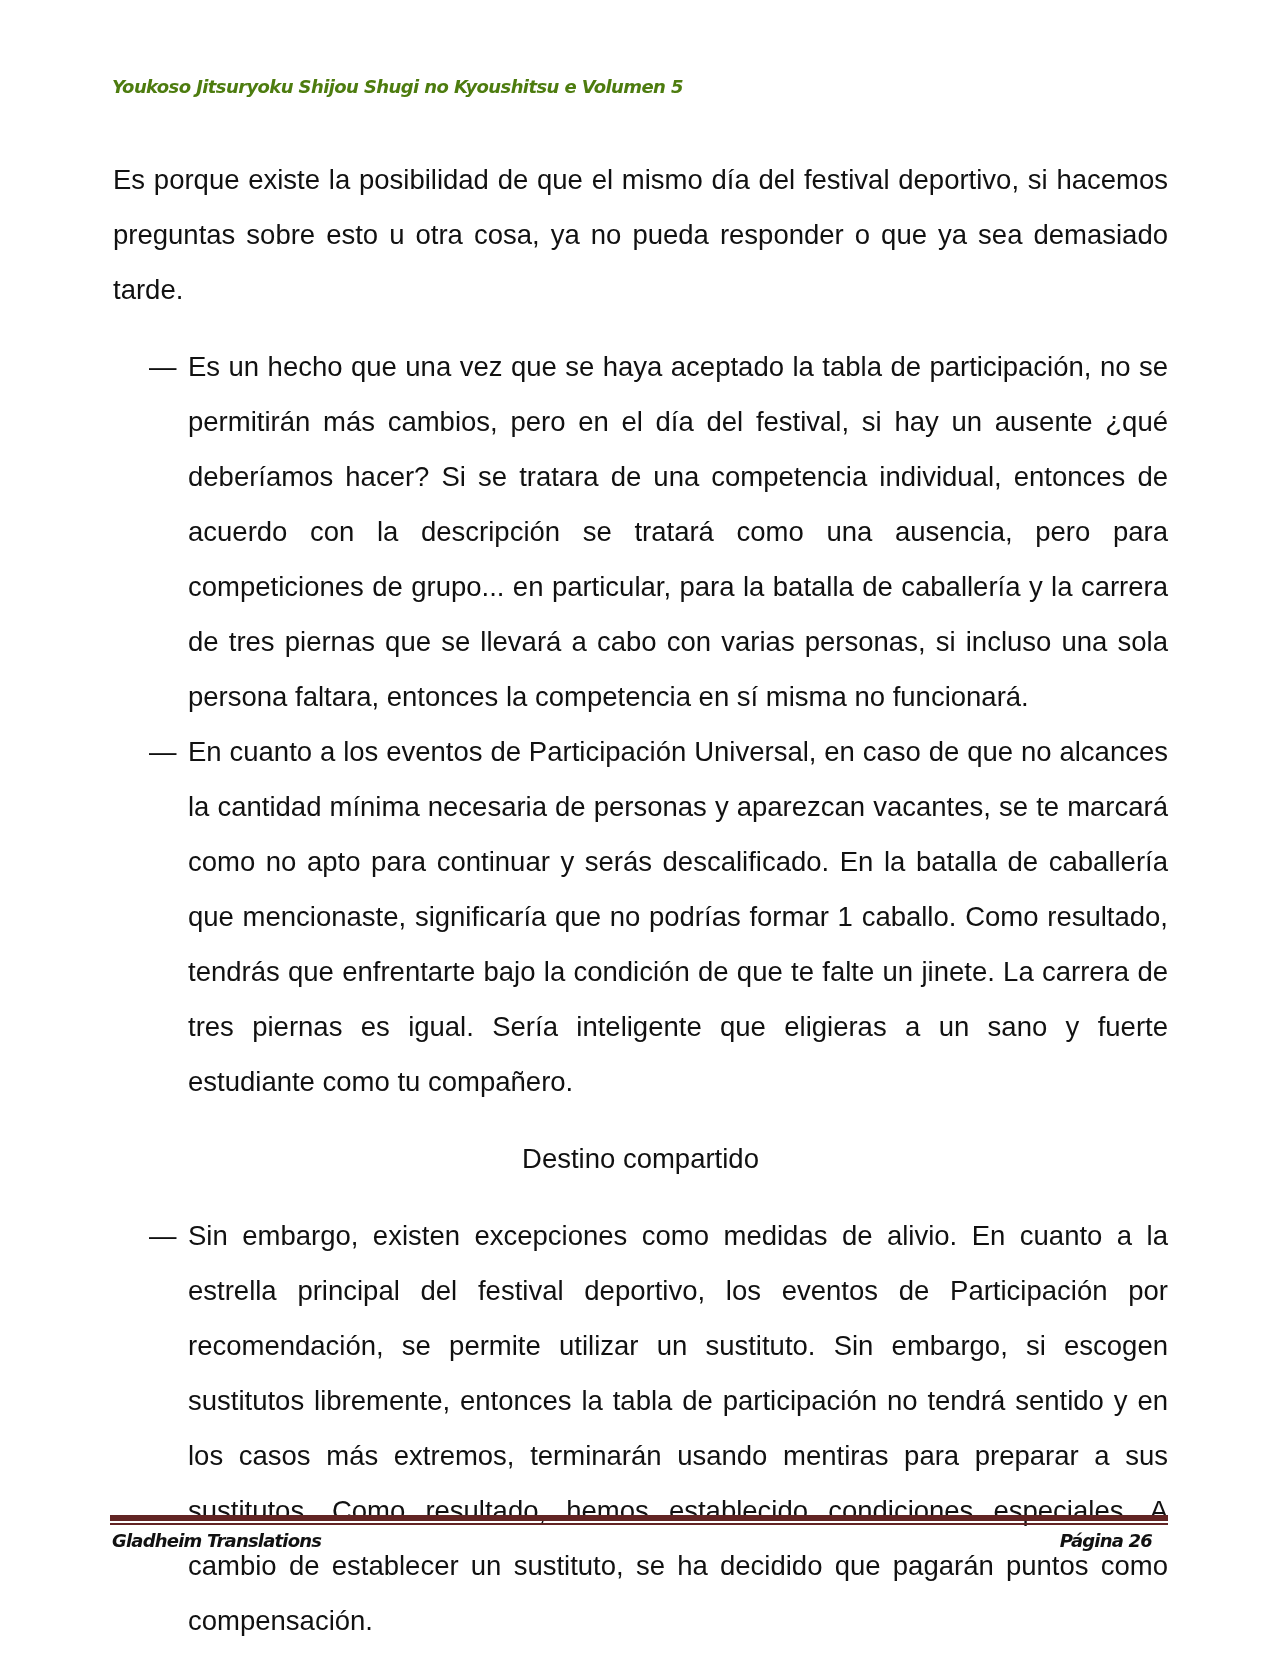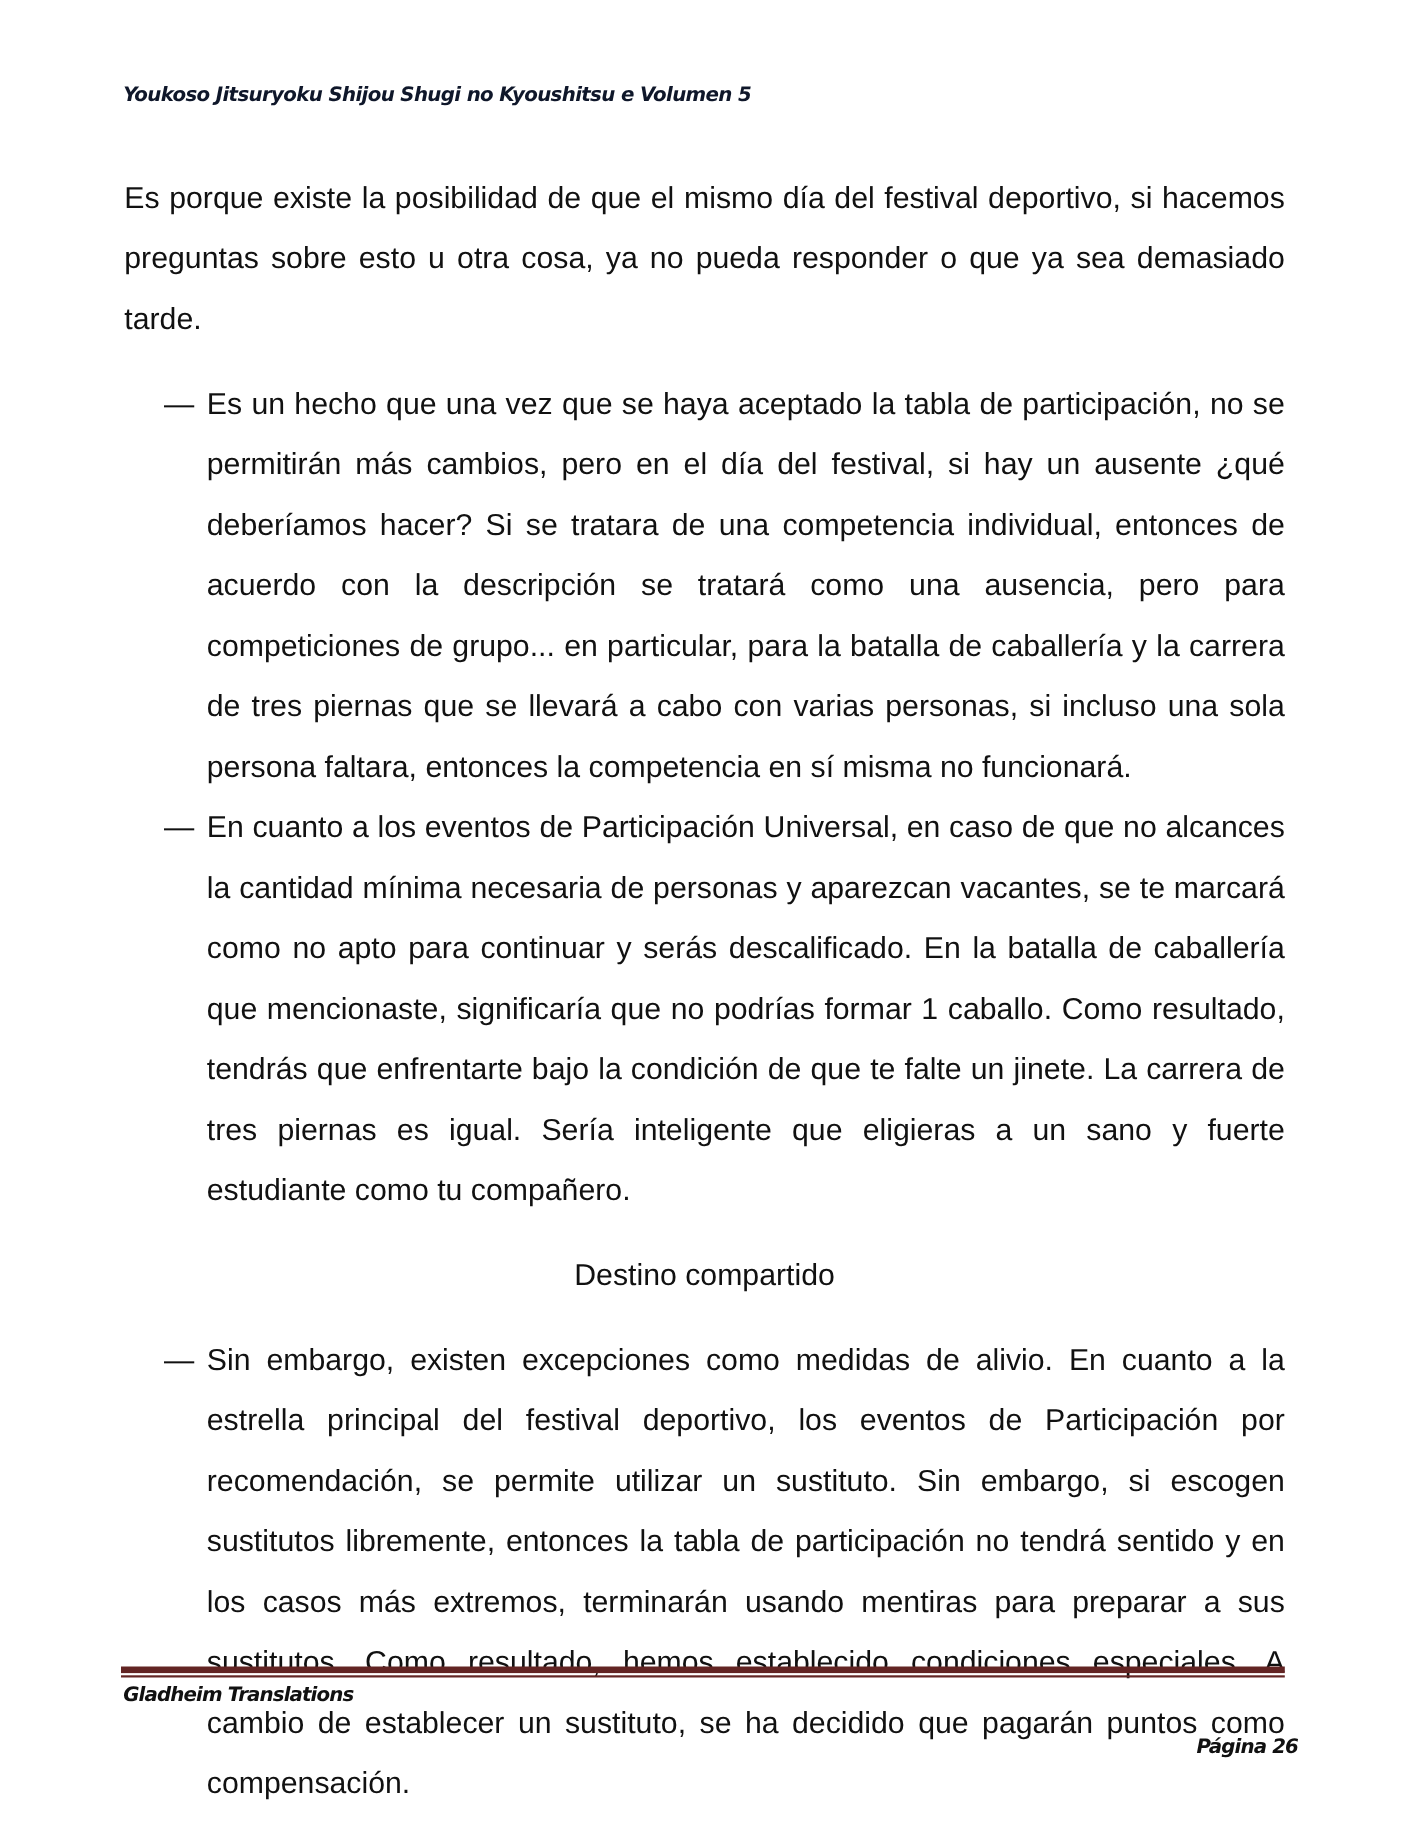--- a/index.html
+++ b/index.html
@@ -3,21 +3,21 @@
 <meta charset="utf-8">
 <style>
   html, body { margin: 0; padding: 0; background: #ffffff; }
   body {
     width: 1280px; height: 1656px; position: relative; overflow: hidden;
     font-family: "Liberation Sans", sans-serif; color: #111111;
   }
   .page-header {
     position: absolute; left: 112px; top: 76px;
     font-family: "DejaVu Sans", sans-serif; font-weight: bold; font-style: italic;
-    font-size: 18px; letter-spacing: -0.6px; color: #0f172a;
+    font-size: 18px; letter-spacing: -0.6px; color: #4d7c0f;
   }
   .body-text {
     position: absolute; left: 113px; top: 152px; width: 1055px;
     font-size: 27.5px; line-height: 55px;
   }
   .para { margin: 0 0 22px 0; text-align: justify; }
   .para.left { text-align: center; }
   .dialogue-group { margin: 0 0 22px 0; }
   .dialogue {
     position: relative; padding-left: 75px; margin: 0; text-align: justify;
@@ -29,21 +29,21 @@
     position: absolute; left: 110px; top: 1515px; width: 1058px; height: 11px;
   }
   .footer-rule .thick { position: absolute; left: 0; top: 0; width: 100%; height: 6px; background: #622423; }
   .footer-rule .thin { position: absolute; left: 0; top: 8px; width: 100%; height: 2px; background: #622423; }
   .footer-left, .footer-right {
     position: absolute; top: 1530px;
     font-family: "DejaVu Sans", sans-serif; font-weight: bold; font-style: italic;
     font-size: 18px; letter-spacing: -0.8px; color: #111;
   }
   .footer-left { left: 112px; }
-  .footer-right { right: 100px; margin-top: 48px; }
+  .footer-right { right: 128px; }
 </style>
 </head>
 <body>
 
 <div class="page-header">Youkoso Jitsuryoku Shijou Shugi no Kyoushitsu e Volumen 5</div>
 
 <div class="body-text">
   <p class="para">Es porque existe la posibilidad de que el mismo día del festival deportivo, si hacemos preguntas sobre esto u otra cosa, ya no pueda responder o que ya sea demasiado tarde.</p>
 
   <div class="dialogue-group">

